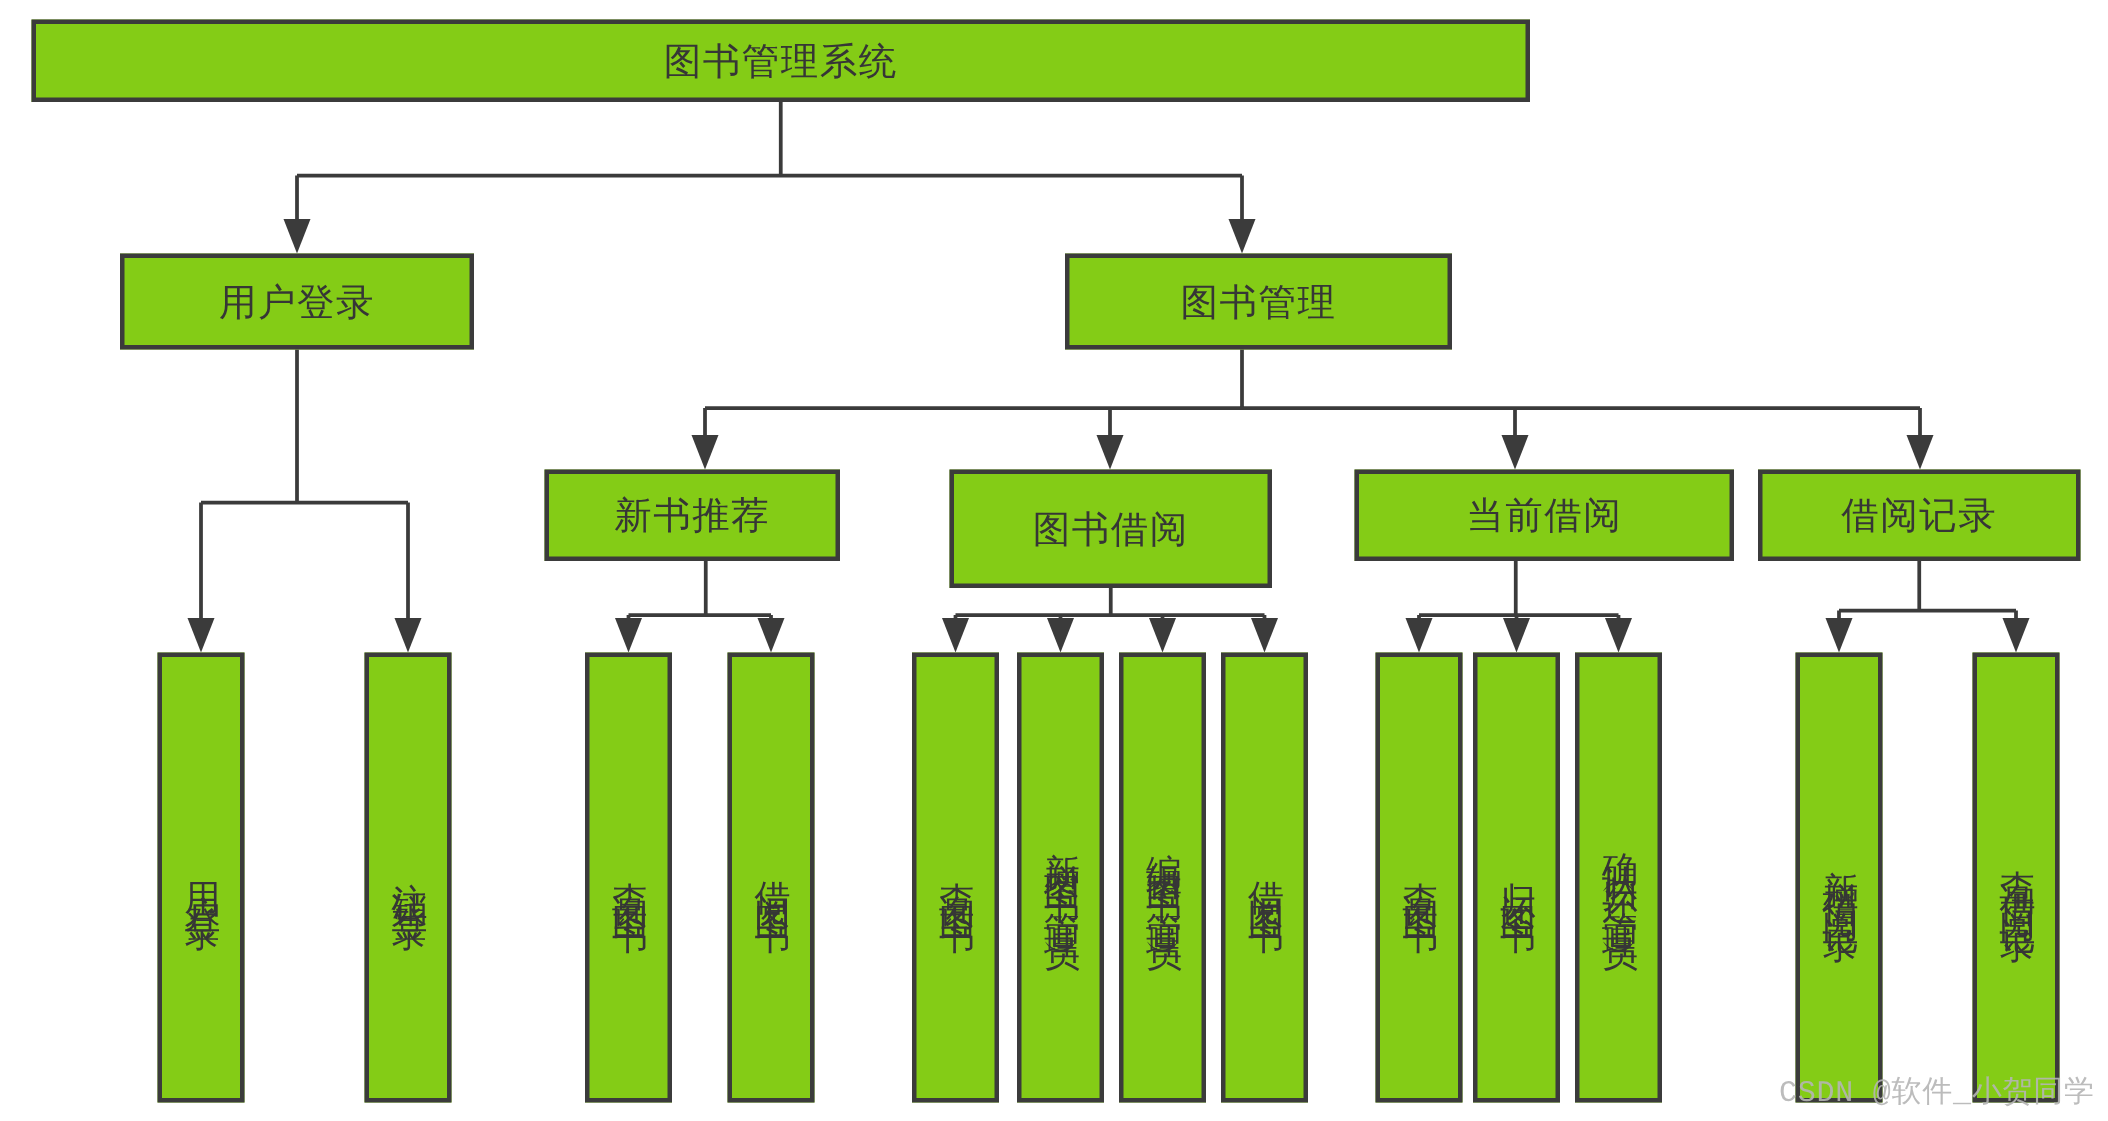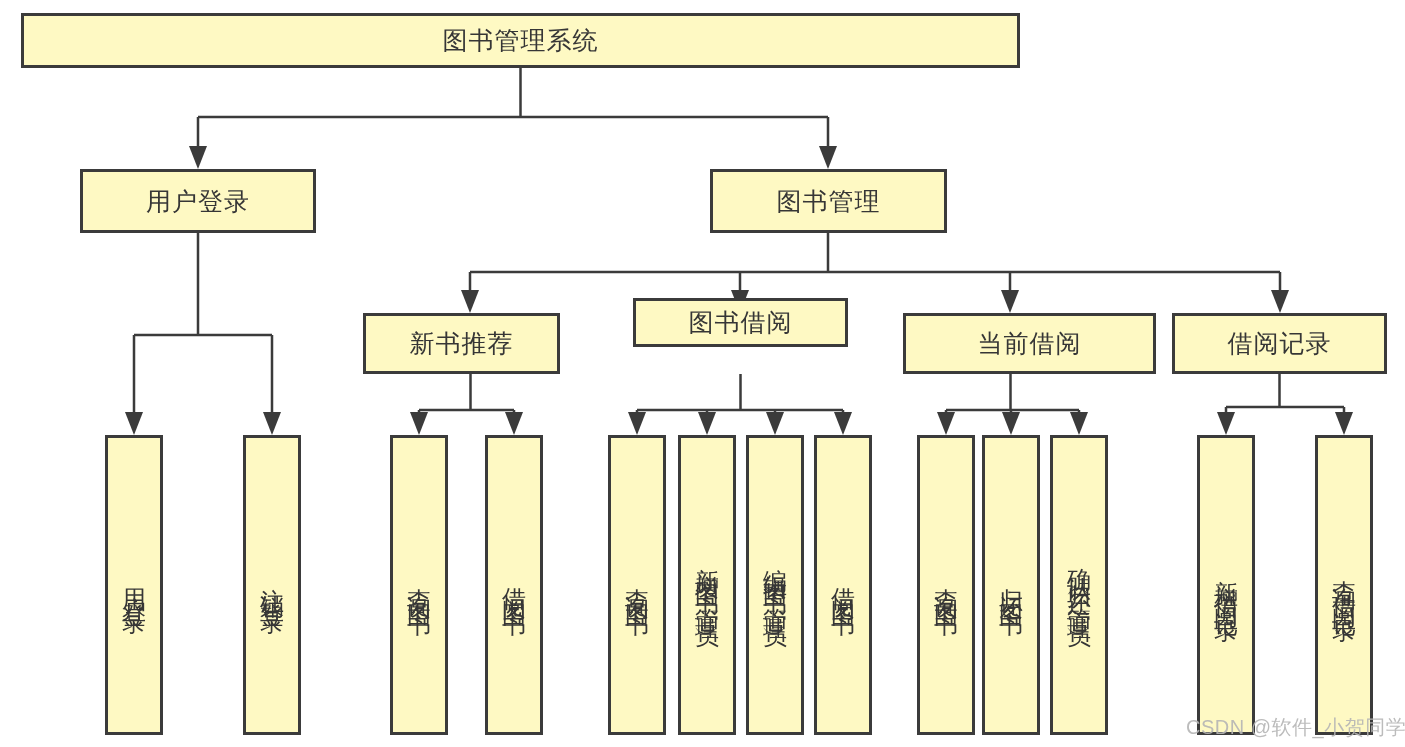--- a/index.html
+++ b/index.html
@@ -10,37 +10,37 @@
   }
   html,body{margin:0;padding:0;}
   body{
     width:1405px;height:747px;position:relative;overflow:hidden;
     background:var(--bg);
     font-family:"Liberation Sans","DejaVu Sans",sans-serif;
   }
   .connectors{position:absolute;left:0;top:0;}
   .box{
     position:absolute;box-sizing:border-box;
-    border:3px solid var(--line);background:#fef9c3;
+    border:3px solid var(--line);background:#84cc16;
     display:flex;align-items:center;justify-content:center;
     color:var(--text);
   }
   .hbox{font-size:25px;letter-spacing:1px;white-space:nowrap;}
   .vbox{
     font-size:24px;
     writing-mode:vertical-rl;
     text-orientation:mixed;
     letter-spacing:8px;
     line-height:1;
   }
   .lbl{display:block;}
   .watermark{
     position:absolute;left:1186px;top:714px;z-index:5;
     color:var(--wm);font-size:20px;letter-spacing:0.5px;
-    opacity:0.9;white-space:nowrap;
+    opacity:0.9;white-space:nowrap;font-family:Liberation Mono, monospace;
   }
 </style>
 </head>
 <body>
 
 <svg class="connectors" width="1405" height="747" viewBox="0 0 1405 747">
   <g stroke="#3b3b3b" stroke-width="2.5" fill="none">
 
     <path d="M520.5 68 L520.5 117 M198 117 L828 117 M198 117 L198 150 M828 117 L828 150"></path>
 
@@ -79,28 +79,28 @@
   </g>
 </svg>
 
 <div class="box hbox" style="left:21px;top:13px;width:999px;height:55px">
   <span class="lbl">图书管理系统</span>
 </div>
 
 <div class="box hbox" style="left:80px;top:169px;width:236px;height:64px">
   <span class="lbl">用户登录</span>
 </div>
-<div class="box hbox" style="left:710px;top:169px;width:237px;height:64px">
+<div class="box hbox" style="left:710px;top:169px;width:258px;height:64px">
   <span class="lbl">图书管理</span>
 </div>
 
 <div class="box hbox" style="left:363px;top:313px;width:197px;height:61px">
   <span class="lbl">新书推荐</span>
 </div>
-<div class="box hbox" style="left:633px;top:298px;width:215px;height:49px">
+<div class="box hbox" style="left:633px;top:313px;width:215px;height:79px">
   <span class="lbl">图书借阅</span>
 </div>
 <div class="box hbox" style="left:903px;top:313px;width:253px;height:61px">
   <span class="lbl">当前借阅</span>
 </div>
 <div class="box hbox" style="left:1172px;top:313px;width:215px;height:61px">
   <span class="lbl">借阅记录</span>
 </div>
 
 <div class="box vbox" style="left:105px;top:435px;width:58px;height:300px">

